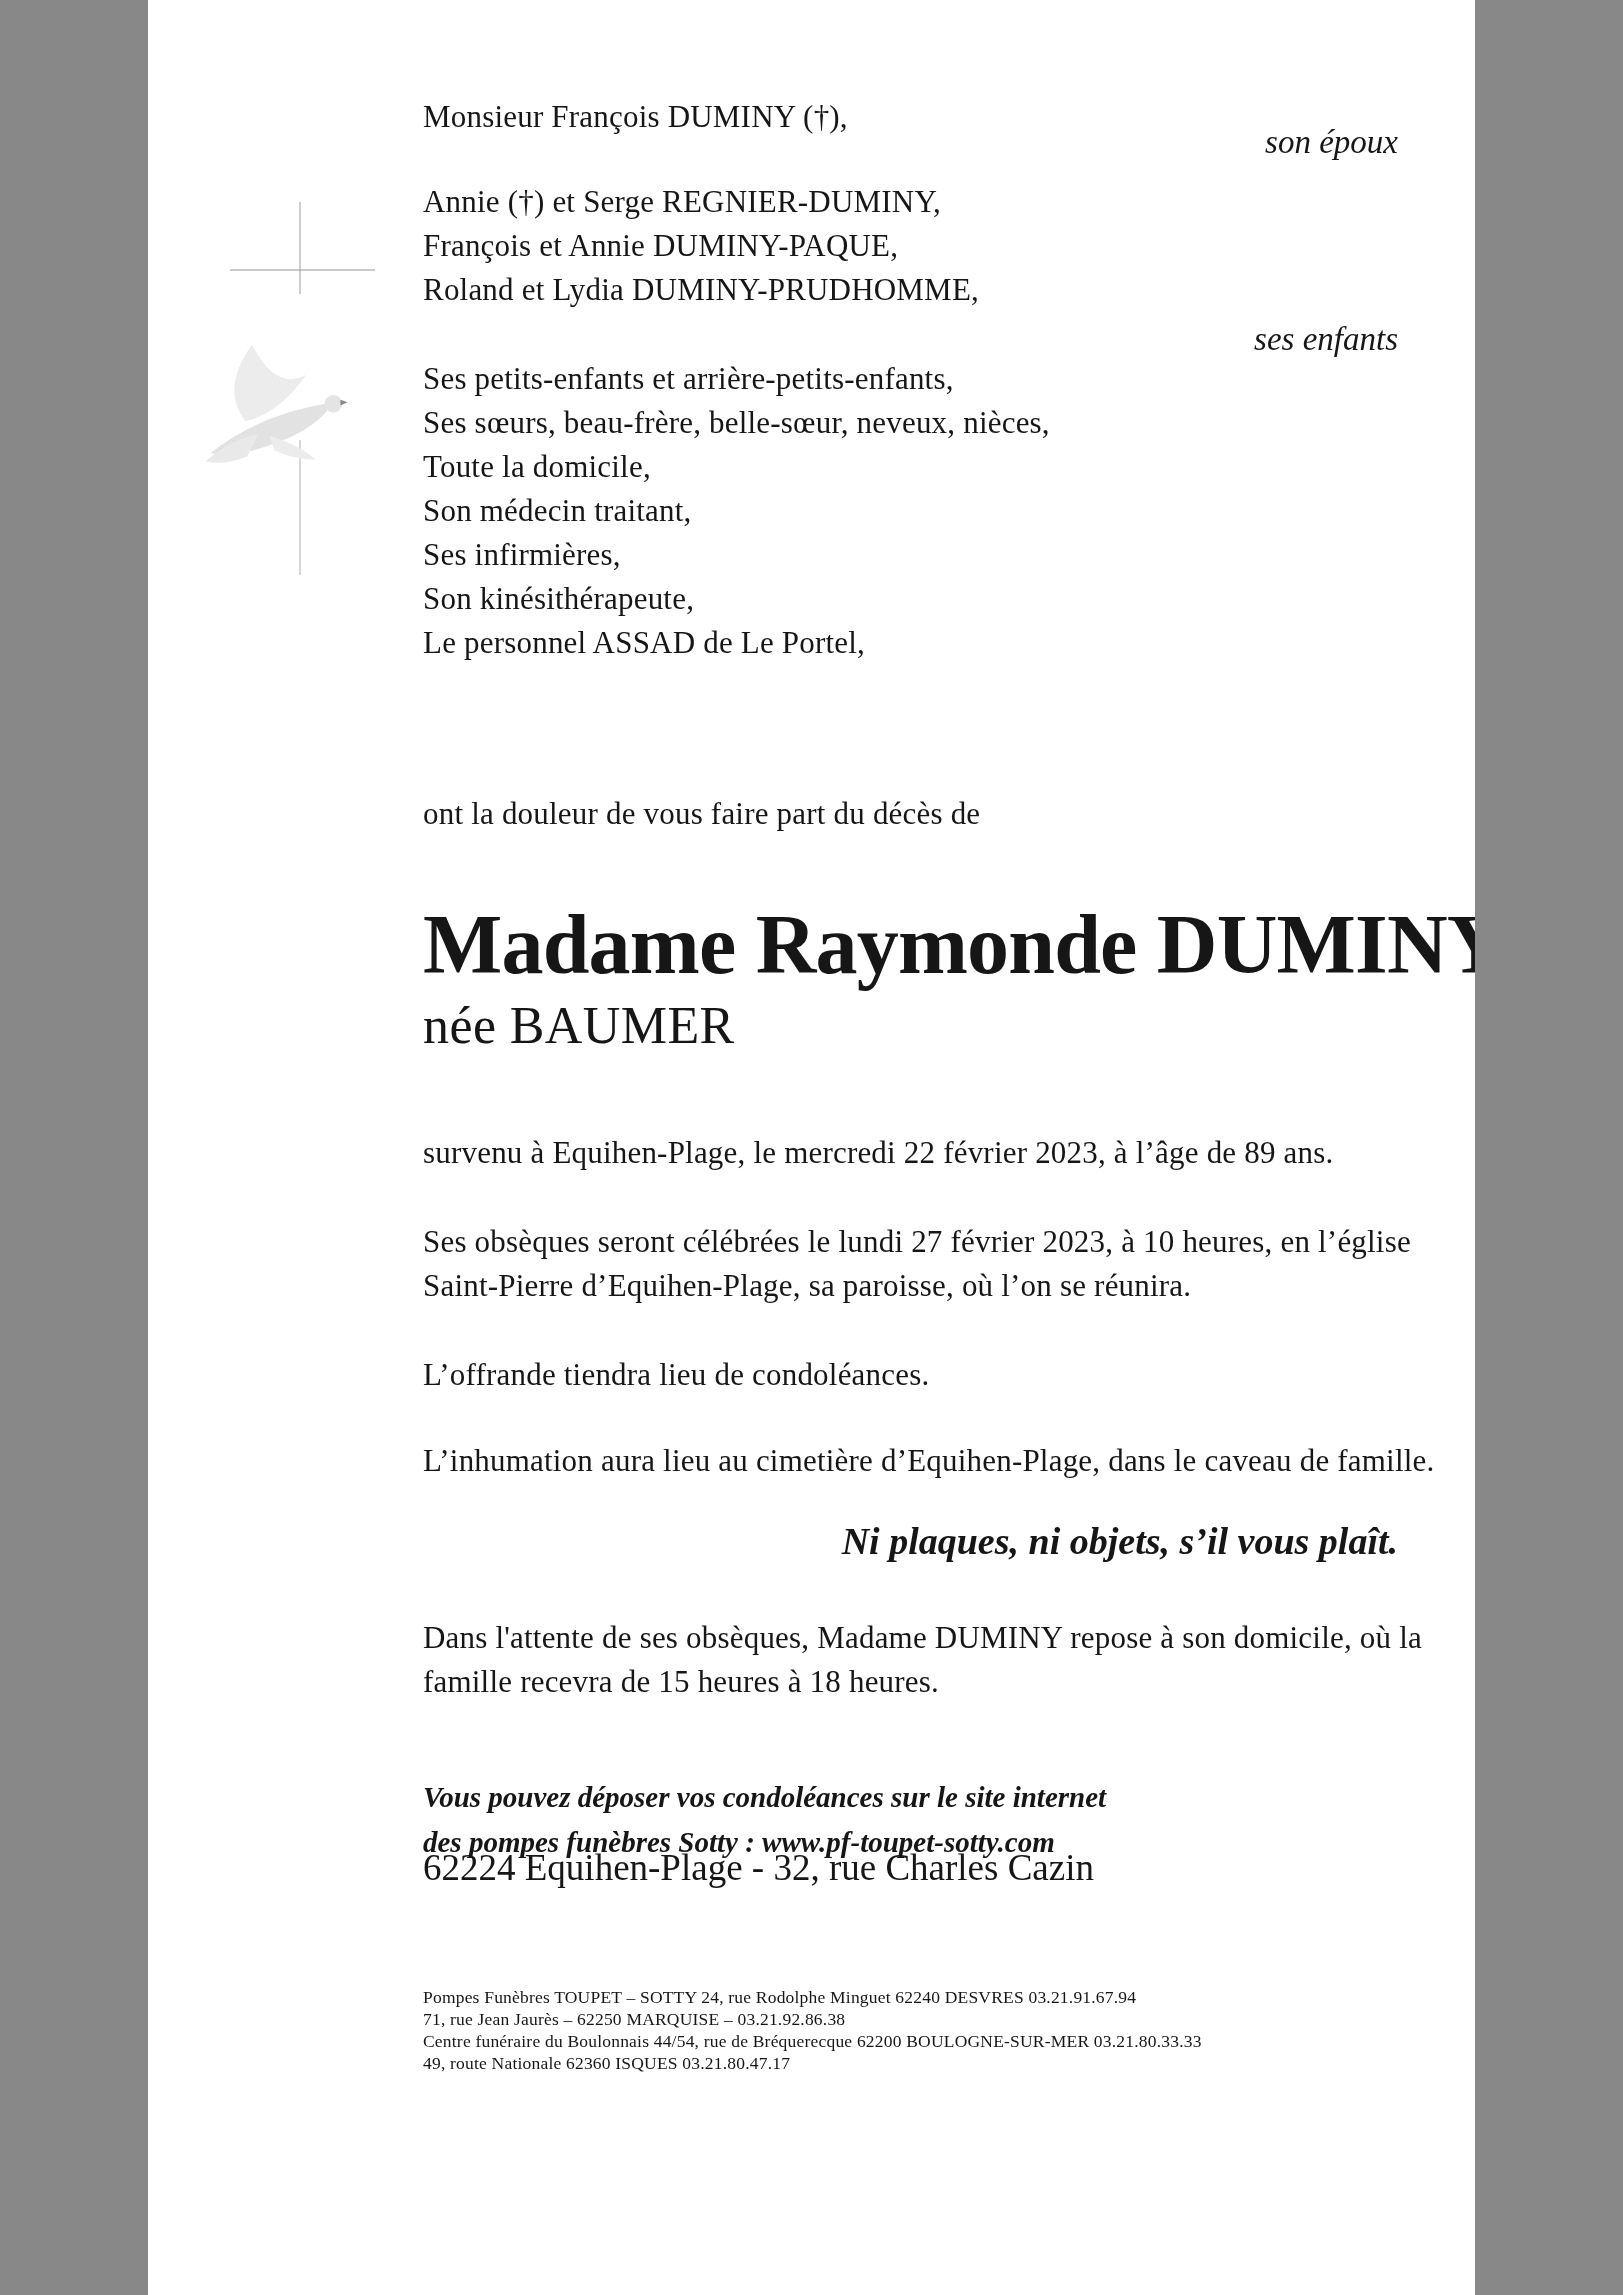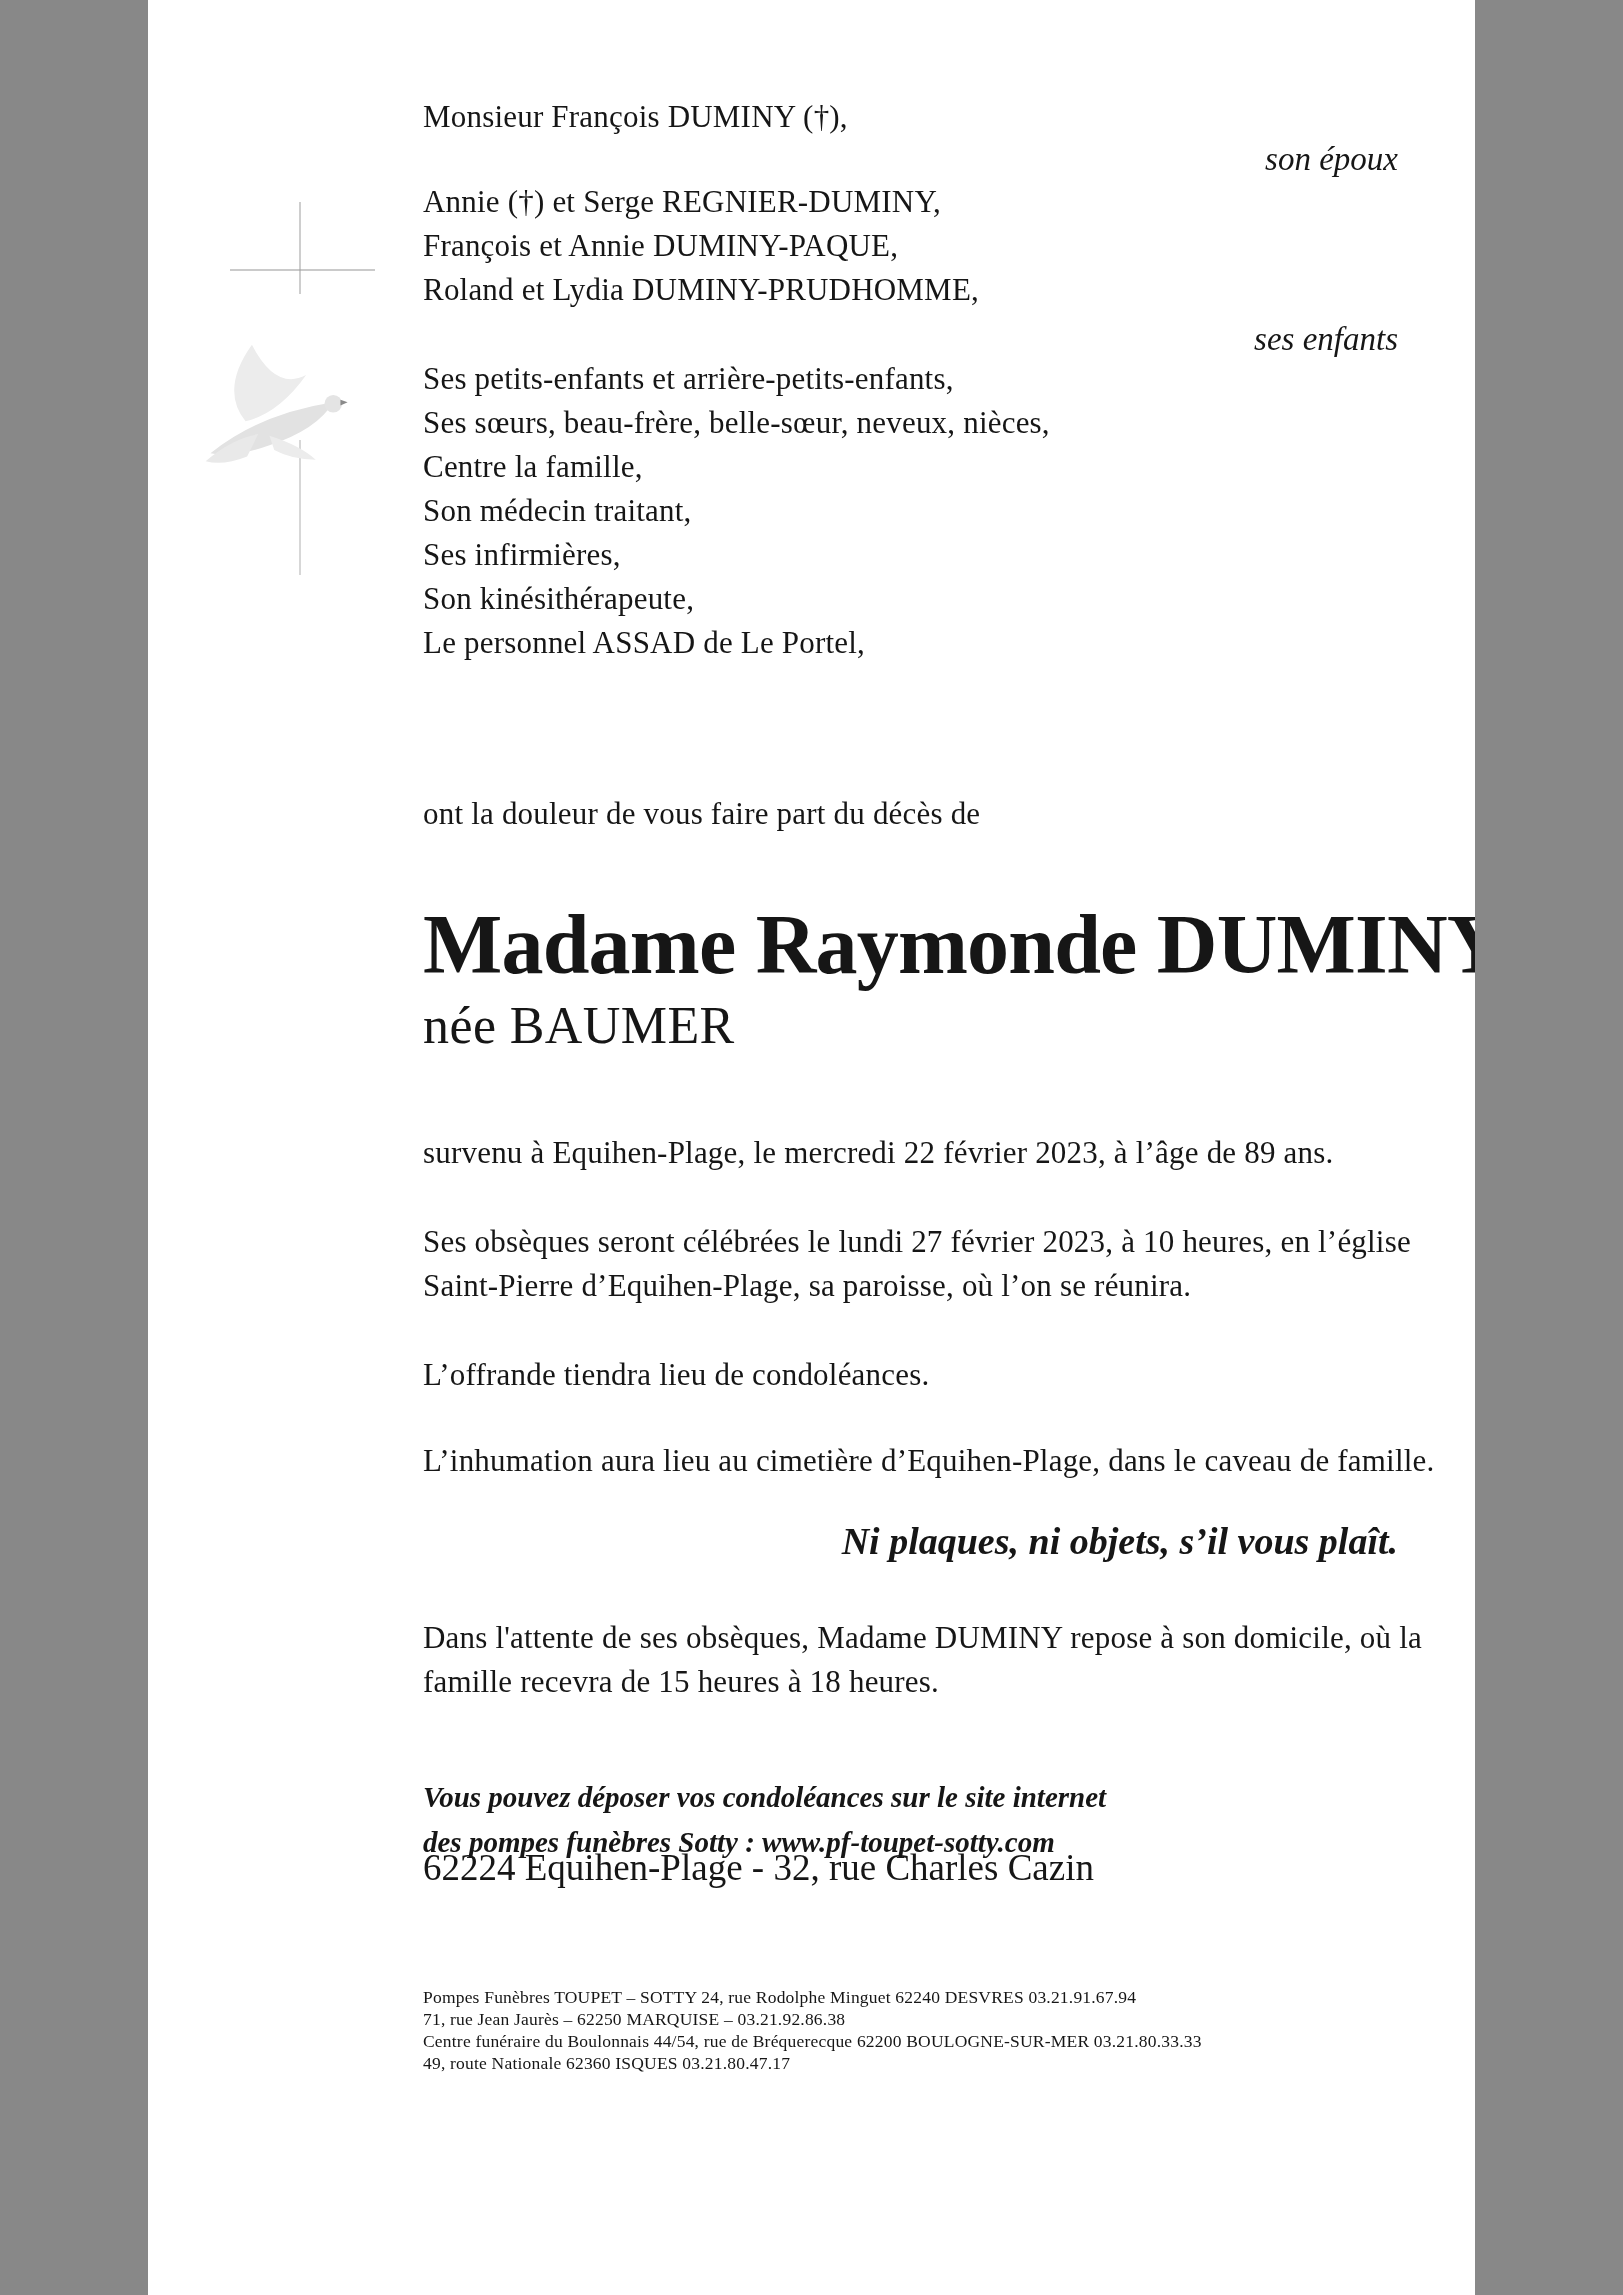--- a/index.html
+++ b/index.html
@@ -49,34 +49,34 @@
       <path d="M18 142 Q80 92 172 78 Q152 112 92 132 Q48 148 18 142 Z" fill="#e2e2e2"></path>
       <path d="M12 152 Q44 124 78 118 L64 146 Q34 158 12 152 Z" fill="#e9e9e9"></path>
       <path d="M92 120 Q130 132 150 150 Q120 150 98 138 Z" fill="#ececec"></path>
       <circle cx="172" cy="80" r="11" fill="#e4e4e4"></circle>
       <path d="M181 75 L190 78 L181 82 Z" fill="#8a8a8a"></path>
     </svg>
   </div>
 
   <div class="abs left-col body-text" style="top:95px">Monsieur François DUMINY (†),</div>
 
-  <div class="abs right-end role-note" style="top:143px">son époux</div>
+  <div class="abs right-end role-note" style="top:126px">son époux</div>
 
   <div class="abs left-col body-text" style="top:180px">
     <div>Annie (†) et Serge REGNIER-DUMINY,</div>
     <div>François et Annie DUMINY-PAQUE,</div>
     <div>Roland et Lydia DUMINY-PRUDHOMME,</div>
   </div>
 
   <div class="abs right-end role-note" style="top:323px">ses enfants</div>
 
   <div class="abs left-col body-text" style="top:357px">
     <div>Ses petits-enfants et arrière-petits-enfants,</div>
     <div>Ses sœurs, beau-frère, belle-sœur, neveux, nièces,</div>
-    <div>Centre la famille,</div>
+    <div>Toute la domicile,</div>
     <div>Son médecin traitant,</div>
     <div>Ses infirmières,</div>
     <div>Son kinésithérapeute,</div>
     <div>Le personnel ASSAD de Le Portel,</div>
   </div>
 
   <div class="abs left-col body-text" style="top:792px">ont la douleur de vous faire part du décès de</div>
 
   <div class="abs center-col main-title" style="top:903px">Madame Raymonde DUMINY</div>
   <div class="abs center-col sub-title" style="top:998px">née BAUMER</div>

